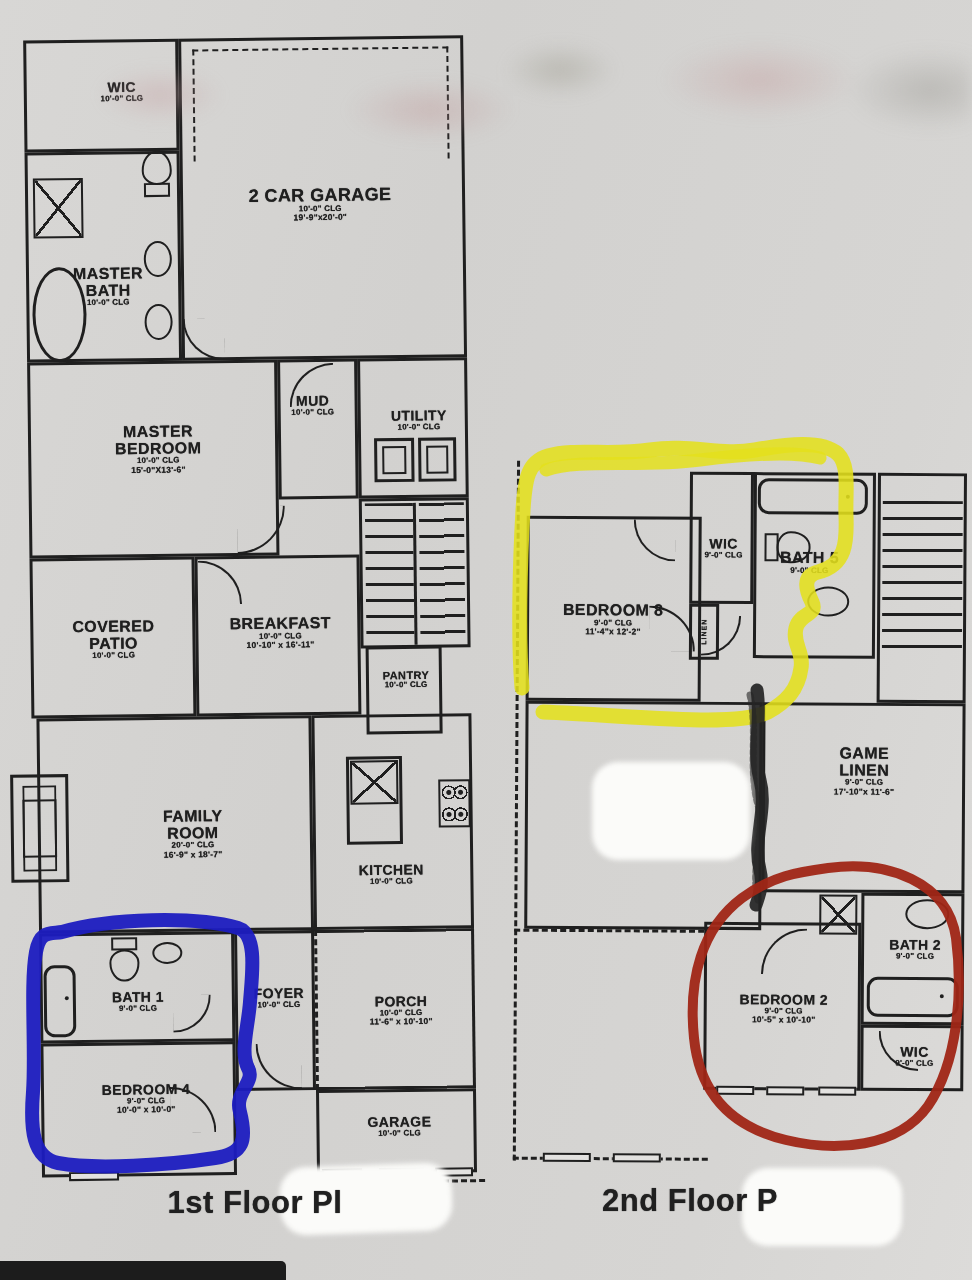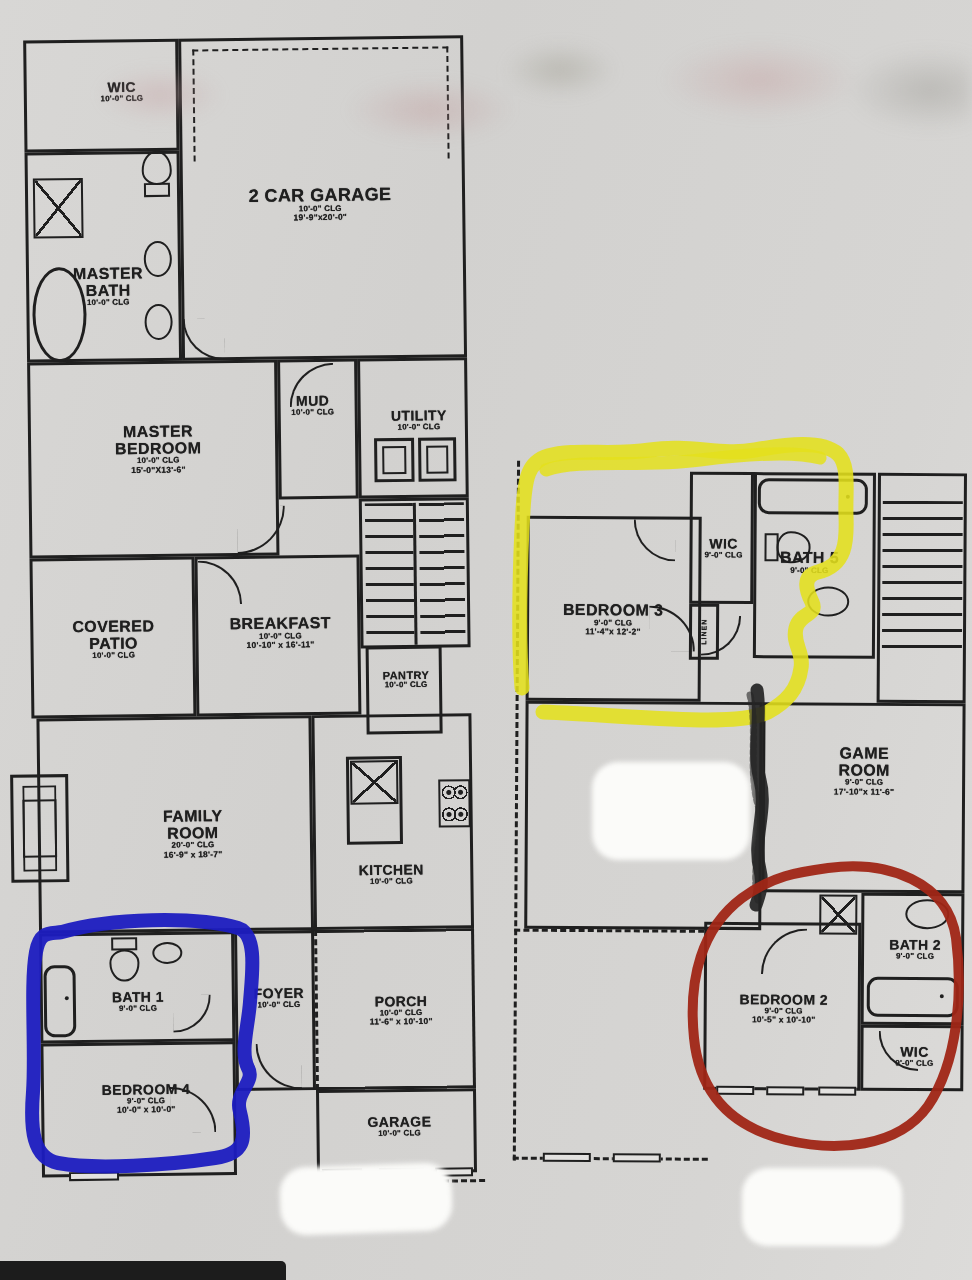--- a/index.html
+++ b/index.html
@@ -239,37 +239,37 @@
     <div class="fx win" style="--x:545;--y:1154;--w:48;--h:9"></div>
     <div class="fx win" style="--x:615;--y:1154;--w:48;--h:9"></div>
 
     <div class="fx arc tr" style="--x:648;--y:606;--w:46;--h:46"></div>
     <div class="fx arc bl" style="--x:632;--y:520;--w:42;--h:42"></div>
     <div class="fx arc br" style="--x:700;--y:616;--w:40;--h:40"></div>
     <div class="fx arc tl" style="--x:762;--y:928;--w:46;--h:46"></div>
     <div class="fx arc bl" style="--x:880;--y:1030;--w:40;--h:40"></div>
 
     <div class="lbl med" style="--x:612;--y:620">
-      <span class="rname">BEDROOM 3</span>
+      <span class="rname">BEDROOM 8</span>
       <span class="rclg">9'-0" CLG</span>
       <span class="rdims">11'-4"x 12'-2"</span>
       </div>
     <div class="lbl" style="--x:722;--y:548">
       <span class="rname">WIC</span>
       <span class="rclg">9'-0" CLG</span>
       </div>
     <div class="lbl med" style="--x:808;--y:562">
       <span class="rname">BATH 5</span>
       <span class="rclg">9'-0" CLG</span>
       </div>
     <div class="lbl vtext" style="--x:703;--y:632">
       <span>LINEN</span></div>
     <div class="lbl twoline med" style="--x:864;--y:770">
       <span class="rname">GAME
-ROOM</span>
+LINEN</span>
       <span class="rclg">9'-0" CLG</span>
       <span class="rdims">17'-10"x 11'-6"</span>
       </div>
     <div class="lbl" style="--x:785;--y:1008">
       <span class="rname">BEDROOM 2</span>
       <span class="rclg">9'-0" CLG</span>
       <span class="rdims">10'-5" x 10'-10"</span>
       </div>
     <div class="lbl" style="--x:916;--y:948">
       <span class="rname">BATH 2</span>
@@ -287,16 +287,18 @@
     <path d="M 757 690 C 762 720 752 750 760 780 C 768 810 752 840 760 870 C 764 886 758 898 756 905" fill="none" stroke-width="13" stroke-linecap="round" opacity="0.92" stroke="#242424"></path>
     <path d="M 750 695 C 758 730 748 770 758 805 C 766 835 750 865 758 900" fill="none" stroke-width="7" stroke-linecap="round" stroke-dasharray="3 4" opacity="0.6" stroke="#242424"></path>
     <path d="M 62 932 C 110 918 195 916 238 928 C 258 934 252 975 250 1002 C 248 1028 240 1052 248 1068 C 256 1082 234 1092 240 1112 C 247 1140 244 1154 215 1158 C 170 1165 95 1170 58 1163 C 33 1158 30 1130 33 1092 C 36 1050 30 985 36 952 C 40 930 50 934 62 932" fill="none" stroke-width="14" stroke-linecap="round" stroke-linejoin="round" opacity="0.95" stroke="#1c1cc0"></path>
     <path d="M 828 868 C 888 860 948 882 956 938 C 963 992 958 1062 928 1106 C 898 1148 836 1152 786 1140 C 736 1128 700 1098 694 1038 C 688 978 702 928 742 898 C 772 876 798 872 828 868" fill="none" stroke-width="10" stroke-linecap="round" stroke-linejoin="round" opacity="0.95" stroke="#a02616"></path>
   </svg>
 
   <div class="blob" style="left:592px;top:762px;width:158px;height:98px"></div>
   <div class="blob" style="left:280px;top:1165px;width:172px;height:68px;transform:rotate(-2deg)"></div>
   <div class="blob" style="left:742px;top:1168px;width:160px;height:78px"></div>
 
+  <div class="caption" style="left:255px;top:1203px">1st Floor Pl</div>
+  <div class="caption" style="left:690px;top:1201px">2nd Floor P</div>
 
   <div class="smudges"></div>
   <div class="bottombar"></div>
 </div>
 
 </body></html>

